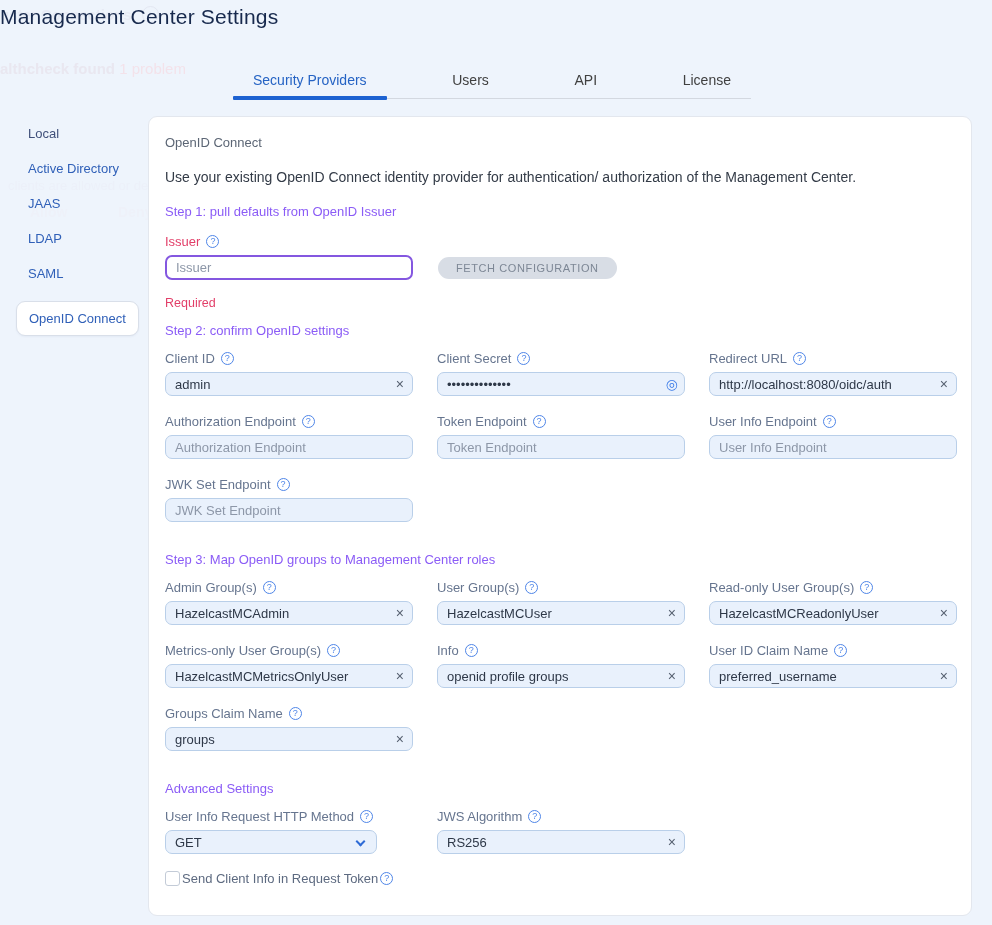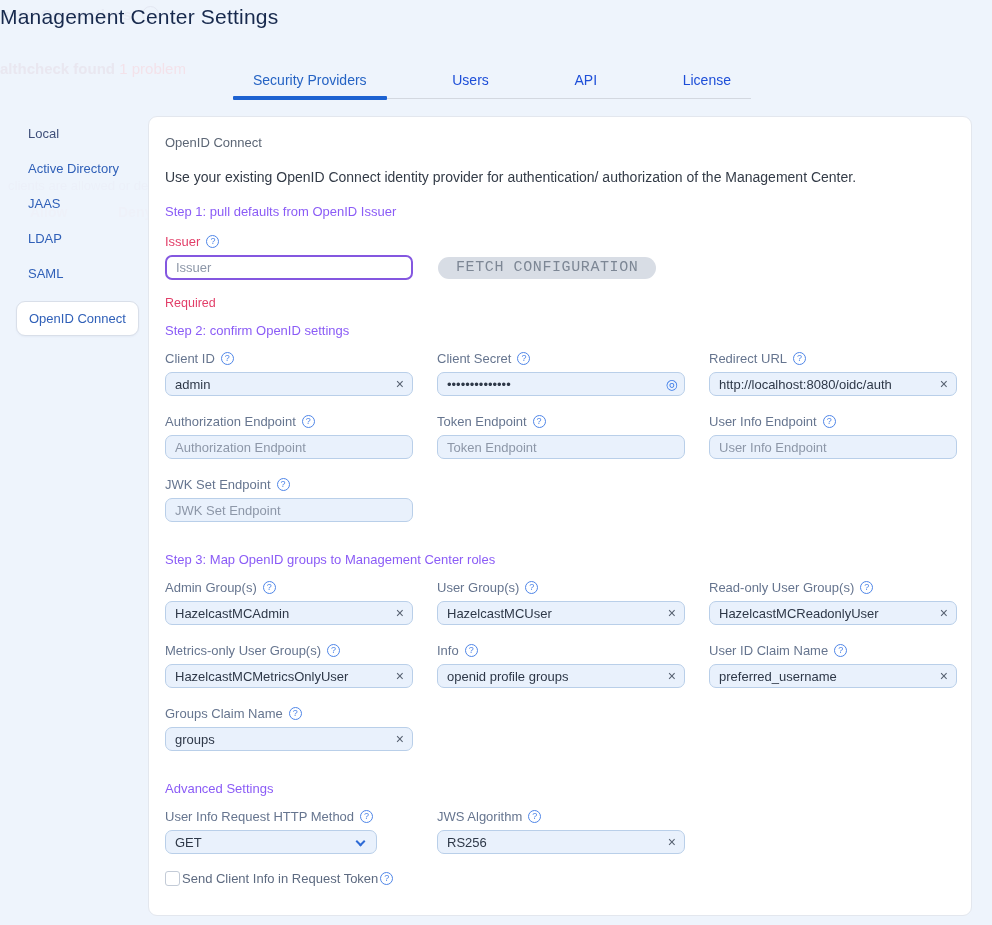--- a/index.html
+++ b/index.html
@@ -26,21 +26,21 @@
     position:absolute; top:5px; left:0; width:100%;
     text-align:left; font-size:21px; font-weight:500; color:#17294d;
     letter-spacing:.2px;
   }
   .tabs {
     position:absolute; top:66px; left:233px; width:518px;
     display:flex; align-items:flex-end; justify-content:space-between;
     border-bottom:1px solid #d3d8e0;
   }
   .tab {
-    position:relative; padding:6px 20px 10px; font-size:14px; color:#1d4ed8; cursor:pointer;
+    position:relative; padding:6px 20px 10px; font-size:14px; color:#404040; cursor:pointer;
   }
   .tab.active { color:#2563c4; }
   .tab.active::after {
     content:""; position:absolute; left:0; right:0; bottom:-2px; height:4px;
     background:#1d62d1; border-radius:1px;
   }
 
   
   .side-nav { position:absolute; left:16px; top:126px; display:flex; flex-direction:column; }
   .side-item {
@@ -88,22 +88,22 @@
   }
   .eye-icon {
     position:absolute; right:7px; top:4px; font-size:14px; color:#3b7be8;
     cursor:pointer; line-height:16px; background:none; border:none; padding:0;
   }
   .issuer-row { display:flex; align-items:center; margin-top:0; }
   .required-note { font-size:12.5px; color:#e23e68; margin-top:16px; }
 
   .pill-btn {
     height:22px; padding:0 18px; background:#d8dde5; color:#7d8795;
-    font-size:15px; letter-spacing:.6px; border:none; border-radius:12px;
-    cursor:pointer; font-family:Liberation Mono, monospace; white-space:nowrap;
+    font-size:11px; letter-spacing:.6px; border:none; border-radius:12px;
+    cursor:pointer; font-family:Liberation Sans, sans-serif; white-space:nowrap;
   }
   .fetch-btn { margin-left:25px; }
 
   .form-grid {
     display:grid; grid-template-columns:repeat(3, 248px); column-gap:24px; row-gap:18px;
     margin-top:13px;
   }
   .section-gap { margin-top:30px; }
 
   .select-box {

